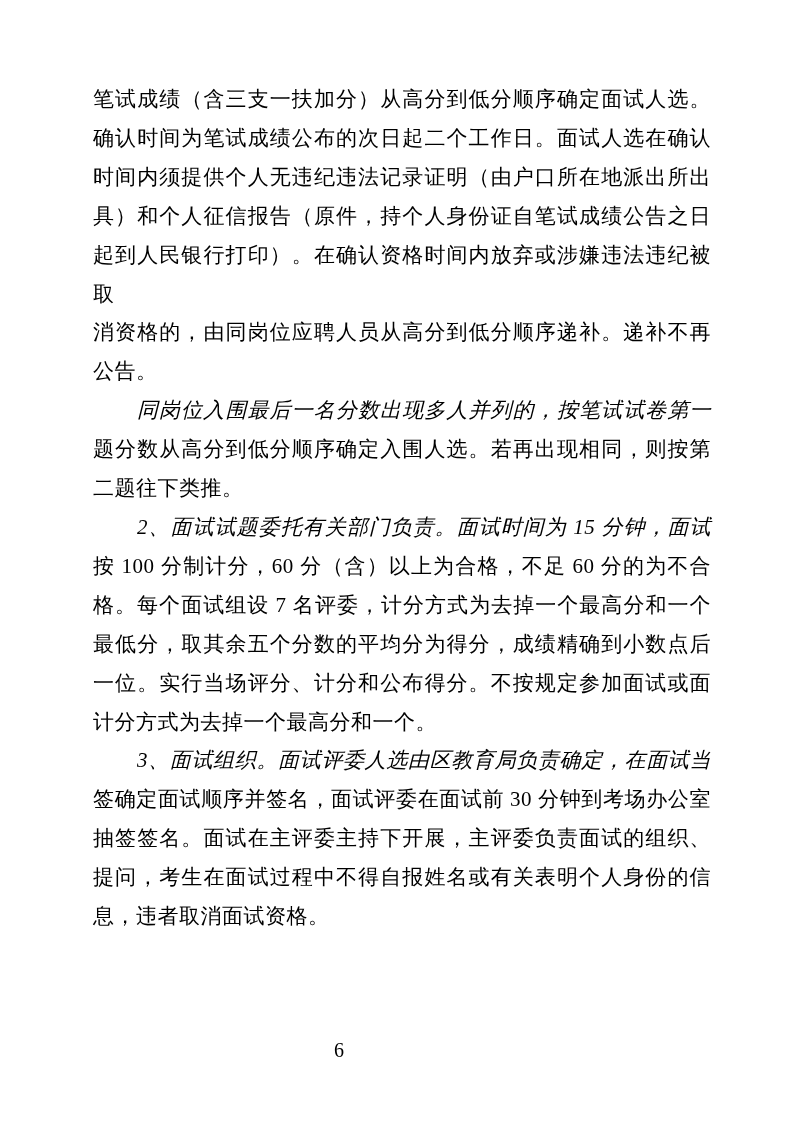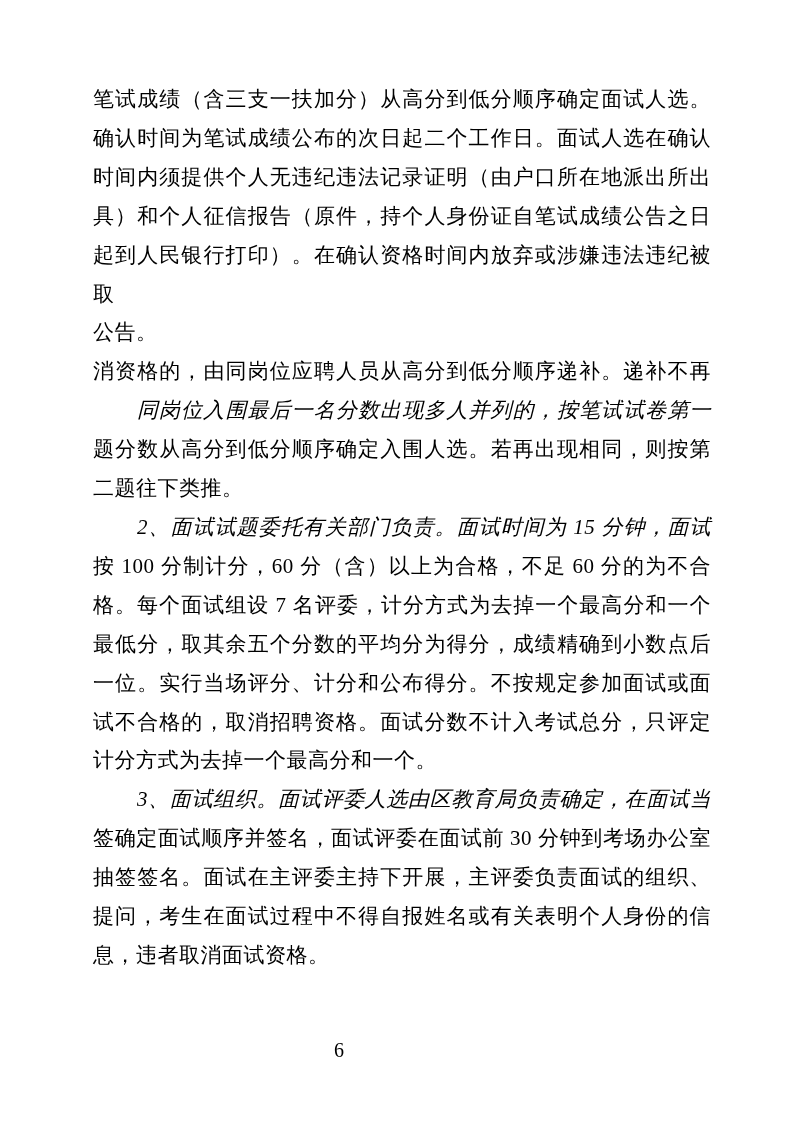--- a/index.html
+++ b/index.html
@@ -58,31 +58,30 @@
 <body>
 
 <div class="page">
   <div class="content">
 
   <div class="line">笔试成绩（含三支一扶加分）从高分到低分顺序确定面试人选。</div>
       <div class="line">确认时间为笔试成绩公布的次日起二个工作日。面试人选在确认</div>
       <div class="line">时间内须提供个人无违纪违法记录证明（由户口所在地派出所出</div>
       <div class="line">具）和个人征信报告（原件，持个人身份证自笔试成绩公告之日</div>
       <div class="line">起到人民银行打印）。在确认资格时间内放弃或涉嫌违法违纪被取</div>
+      <div class="line">消资格的，由同岗位应聘人员从高分到低分顺序递补。递补不再</div>
       <div class="line end">公告。</div>
-      <div class="line">消资格的，由同岗位应聘人员从高分到低分顺序递补。递补不再</div>
       <div class="line indent">同岗位入围最后一名分数出现多人并列的，按笔试试卷第一</div>
       <div class="line">题分数从高分到低分顺序确定入围人选。若再出现相同，则按第</div>
       <div class="line end">二题往下类推。</div>
       <div class="line indent">2、面试试题委托有关部门负责。面试时间为 15 分钟，面试</div>
       <div class="line">按 100 分制计分，60 分（含）以上为合格，不足 60 分的为不合</div>
       <div class="line">格。每个面试组设 7 名评委，计分方式为去掉一个最高分和一个</div>
       <div class="line">最低分，取其余五个分数的平均分为得分，成绩精确到小数点后</div>
       <div class="line">一位。实行当场评分、计分和公布得分。不按规定参加面试或面</div>
-      <div class="line">试不合格的，取消招聘资格。面试分数不计入考试总分，只评定</div>
       <div class="line end">计分方式为去掉一个最高分和一个。</div>
       <div class="line indent">3、面试组织。面试评委人选由区教育局负责确定，在面试当</div>
       <div class="line">签确定面试顺序并签名，面试评委在面试前 30 分钟到考场办公室</div>
       <div class="line">抽签签名。面试在主评委主持下开展，主评委负责面试的组织、</div>
       <div class="line">提问，考生在面试过程中不得自报姓名或有关表明个人身份的信</div>
       <div class="line end">息，违者取消面试资格。</div>
     </div>
   <div class="footer">6</div>
 </div>
 

